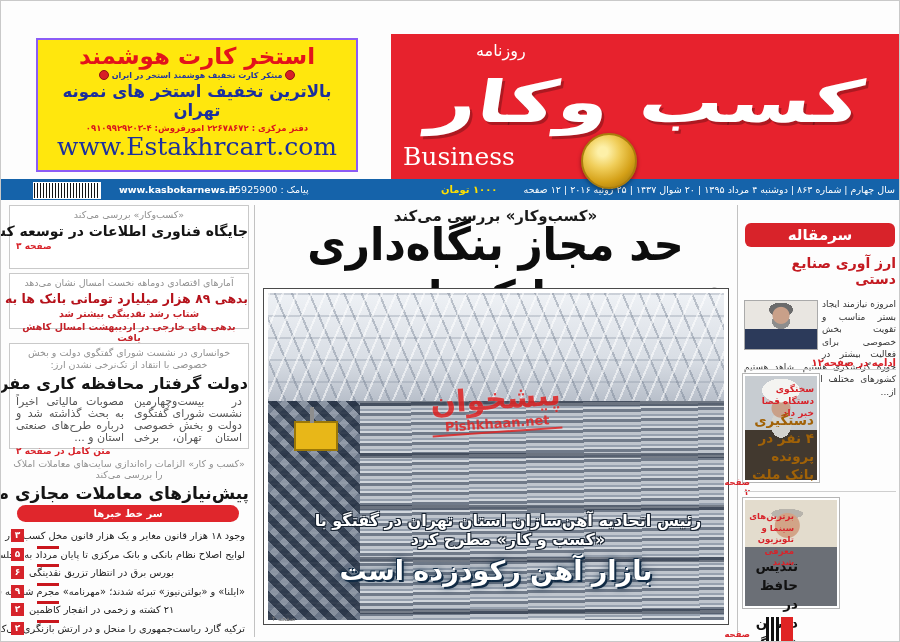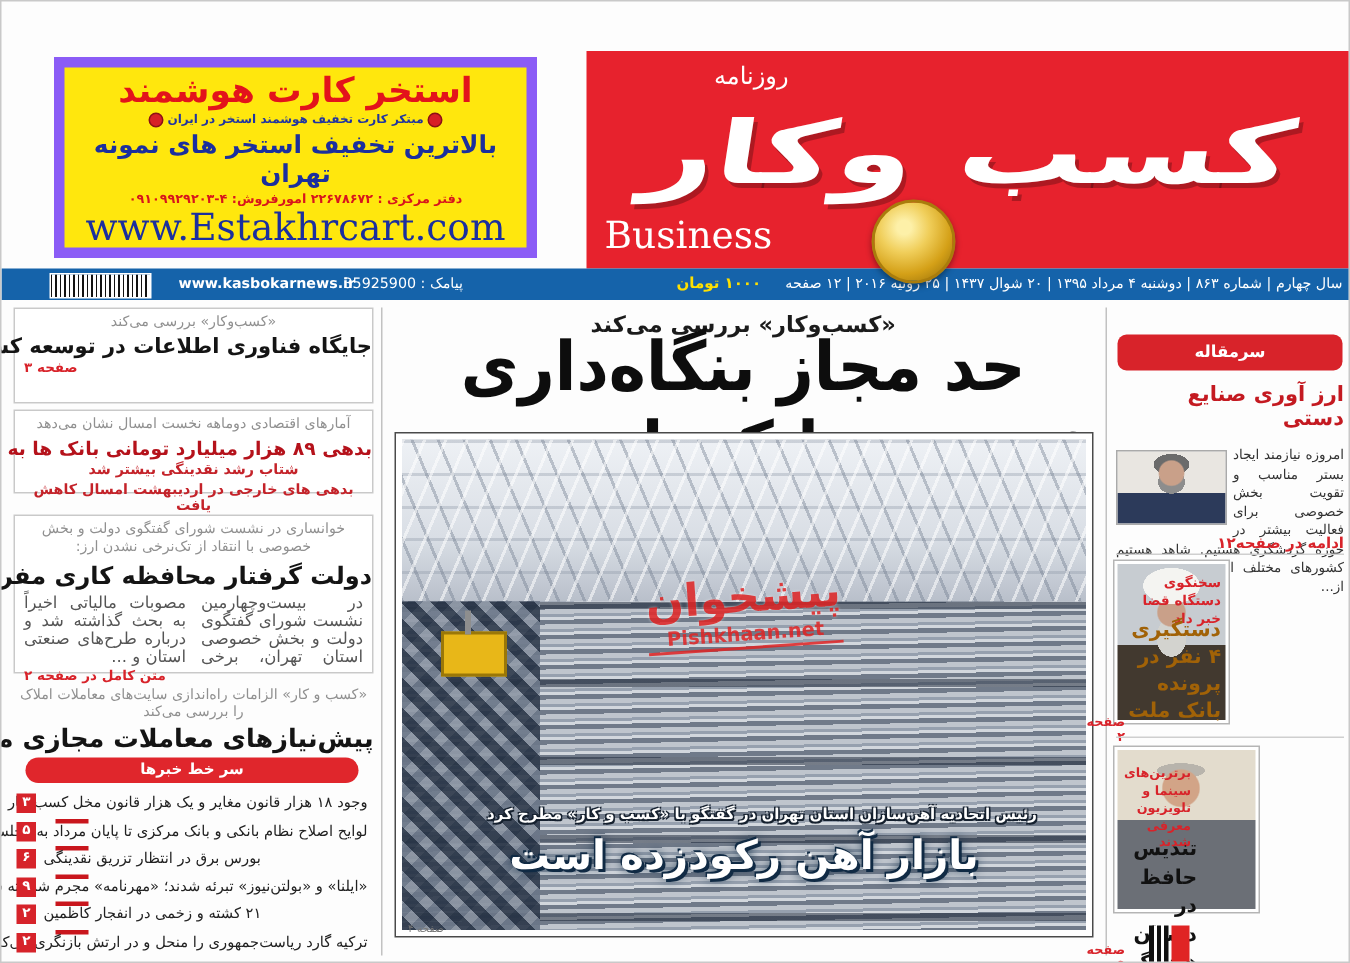--- a/index.html
+++ b/index.html
@@ -1,21 +1,21 @@
 <!DOCTYPE html>
 <html lang="fa"><head>
 <meta charset="utf-8">
 <style>
   html,body{margin:0;padding:0;background:#888;}
   #page{position:relative;width:900px;height:642px;background:#fdfdfd;margin:0 auto;
         font-family:"DejaVu Sans",sans-serif;overflow:hidden;border:1px solid #c9c9c9;box-sizing:border-box;direction:rtl;}
   .abs{position:absolute;}
 
   
-  .ad-box{left:35px;top:37px;width:322px;height:134px;background:#ffe70d;border:7px solid #8b5cf6;
+  .ad-box{left:35px;top:37px;width:322px;height:134px;background:#ffe70d;border:2px solid #8b5cf6;
           box-sizing:border-box;text-align:center;direction:rtl;}
   .ad-title{color:#e3131b;font-weight:bold;font-size:23px;line-height:26px;margin-top:3px;}
   .ad-sub{color:#2135a0;font-size:8px;font-weight:bold;margin-top:1px;}
   .stamp{display:inline-block;width:8px;height:8px;border-radius:50%;background:#d81f26;border:1px solid #8c1016;vertical-align:middle;margin:0 3px;}
   .ad-line2{color:#1b2f9e;font-weight:bold;font-size:16.5px;margin-top:2px;}
   .ad-contact{color:#d8151c;font-size:8.5px;font-weight:bold;margin-top:3px;direction:rtl;}
   .ad-url{color:#1b2f9e;font-family:"DejaVu Serif",serif;font-size:25px;line-height:26px;margin-top:1px;}
 
   
   .masthead{left:390px;top:33px;width:510px;height:145px;background:#e7222d;}
@@ -24,21 +24,21 @@
             transform:scaleX(1.45) skewX(-6deg);transform-origin:center;letter-spacing:2px;text-shadow:2px 3px 0 rgba(0,0,0,.25);}
   .mh-business{position:absolute;left:12px;bottom:8px;color:#fff;font-family:"DejaVu Serif",serif;font-size:25px;direction:ltr;}
   .coin{position:absolute;left:190px;bottom:-10px;width:52px;height:52px;border-radius:50%;
         background:radial-gradient(circle at 38% 32%,#fdf0a8 0 10%,#f0ce5a 35%,#d4a017 65%,#8a6508 100%);
         border:2px solid #a97c0c;box-shadow:0 2px 4px rgba(0,0,0,.4);z-index:5;}
 
   
   .strip{left:0;top:178px;width:900px;height:21px;background:#1563aa;}
   .strip .it{position:absolute;top:0;height:21px;line-height:21px;color:#fff;font-size:9.5px;white-space:nowrap;}
   .st-edition{right:6px;direction:rtl;}
-  .st-price{left:450px;color:#ffe000 !important;font-weight:bold;font-size:10px !important;}
+  .st-price{left:440px;color:#ffe000 !important;font-weight:bold;font-size:10px !important;}
   .st-tagline{left:340px;color:#ffe000 !important;font-style:italic;font-weight:bold;}
   .st-sms{left:228px;direction:rtl;}
   .st-web{left:118px;font-weight:bold;direction:ltr;}
   .barcode{position:absolute;left:32px;top:3px;width:66px;height:15px;background:
            repeating-linear-gradient(90deg,#111 0 1px,#fff 1px 3px,#111 3px 4px,#fff 4px 6px);border:1px solid #fff;}
 
   
   .vline{width:1px;background:#c2c2c2;top:204px;bottom:4px;}
   .vl-l{left:253px;} .vl-r{left:736px;}
 
@@ -65,30 +65,30 @@
          background:
           repeating-linear-gradient(45deg,rgba(36,48,66,.85) 0 7px,rgba(150,160,175,.55) 7px 14px),
           repeating-linear-gradient(-45deg,rgba(52,66,88,.8) 0 7px,rgba(190,196,205,.45) 7px 14px),
           linear-gradient(180deg,#5d6878,#3d4756);}
   .crane{position:absolute;left:26px;top:128px;width:40px;height:26px;background:#e8b718;border:2px solid #9a7708;}
   .crane:after{content:"";position:absolute;left:14px;top:-16px;width:4px;height:16px;background:#8e8e8e;}
   .wm{position:absolute;left:50%;top:88px;transform:translateX(-50%) rotate(-4deg);text-align:center;opacity:.85;}
   .wm-fa{color:#e02424;font-size:30px;font-weight:bold;text-shadow:0 0 2px rgba(255,255,255,.6);}
   .wm-en{color:#e02424;font-size:13px;font-weight:bold;border-bottom:2px solid #e02424;direction:ltr;}
   .cap{position:absolute;left:0;right:0;bottom:34px;text-align:center;}
-  .cap-kicker{color:#fff;font-size:10px;font-weight:bold;
+  .cap-kicker{color:#fff;font-size:16px;font-weight:bold;
               text-shadow:1px 1px 0 #15202e,-1px -1px 0 #15202e,1px -1px 0 #15202e,-1px 1px 0 #15202e;margin-left:24px;}
   .cap-title{color:#fff;font-size:27px;font-weight:bold;margin-top:6px;
              text-shadow:2px 2px 0 #102a44,-1px -1px 0 #102a44,0 0 8px #0b2740;}
   .photo-pageref{position:absolute;left:8px;bottom:1px;font-size:7px;color:#777;}
 
   
   .rcol{left:741px;top:204px;width:156px;height:436px;}
   .ed-tab{position:absolute;left:3px;top:18px;width:150px;height:24px;background:#d8232a;border-radius:6px;
-          color:#fff;font-weight:bold;font-size:11px;text-align:center;line-height:24px;}
+          color:#fff;font-weight:bold;font-size:15px;text-align:center;line-height:24px;}
   .ed-title{position:absolute;right:2px;top:50px;width:150px;color:#c41a21;font-weight:bold;font-size:14px;text-align:right;}
   .ed-byline{position:absolute;right:2px;top:69px;width:150px;font-size:8.5px;font-weight:bold;color:#2c3550;line-height:11px;text-align:right;}
   .coin-dot{display:inline-block;width:8px;height:8px;border-radius:50%;
             background:radial-gradient(circle at 35% 30%,#fdf0a8,#d4a017 70%,#8a6508);vertical-align:middle;margin-left:2px;}
   .ed-body{position:absolute;right:2px;top:93px;width:152px;font-size:9px;color:#333;line-height:12.5px;text-align:justify;}
   .ed-photo{float:left;width:72px;height:48px;margin:2px 4px 2px 0;border:1px solid #aaa;
             background:
              radial-gradient(circle at 50% 30%,#c9a089 0 8px,transparent 9px),
              radial-gradient(ellipse 12px 7px at 50% 18%,#6b6b6b 0 99%,transparent),
              radial-gradient(ellipse 9px 8px at 50% 42%,#8d8d8d 0 99%,transparent),

